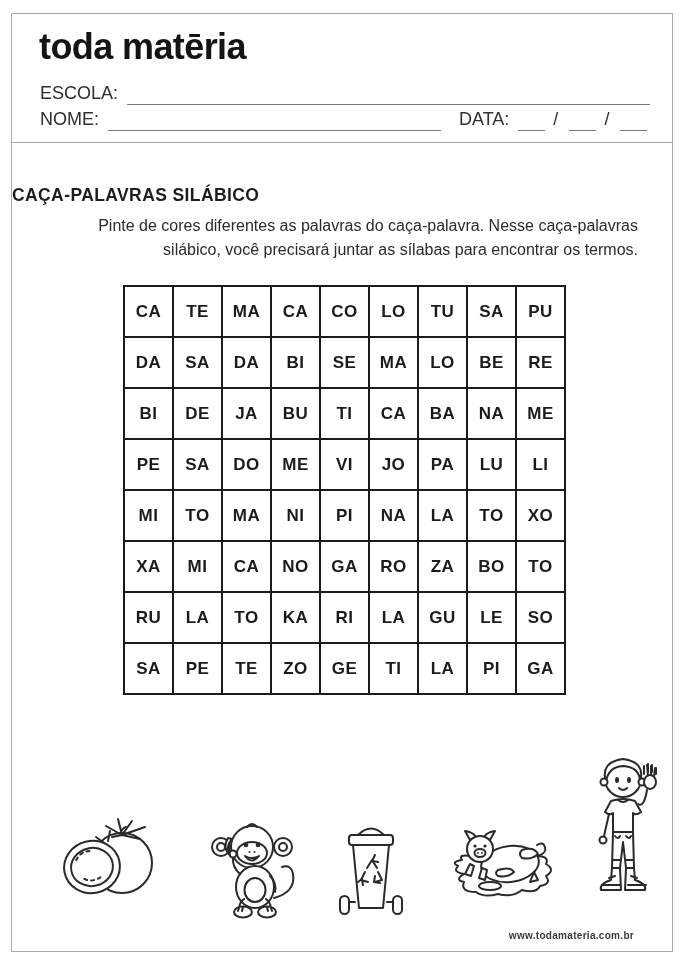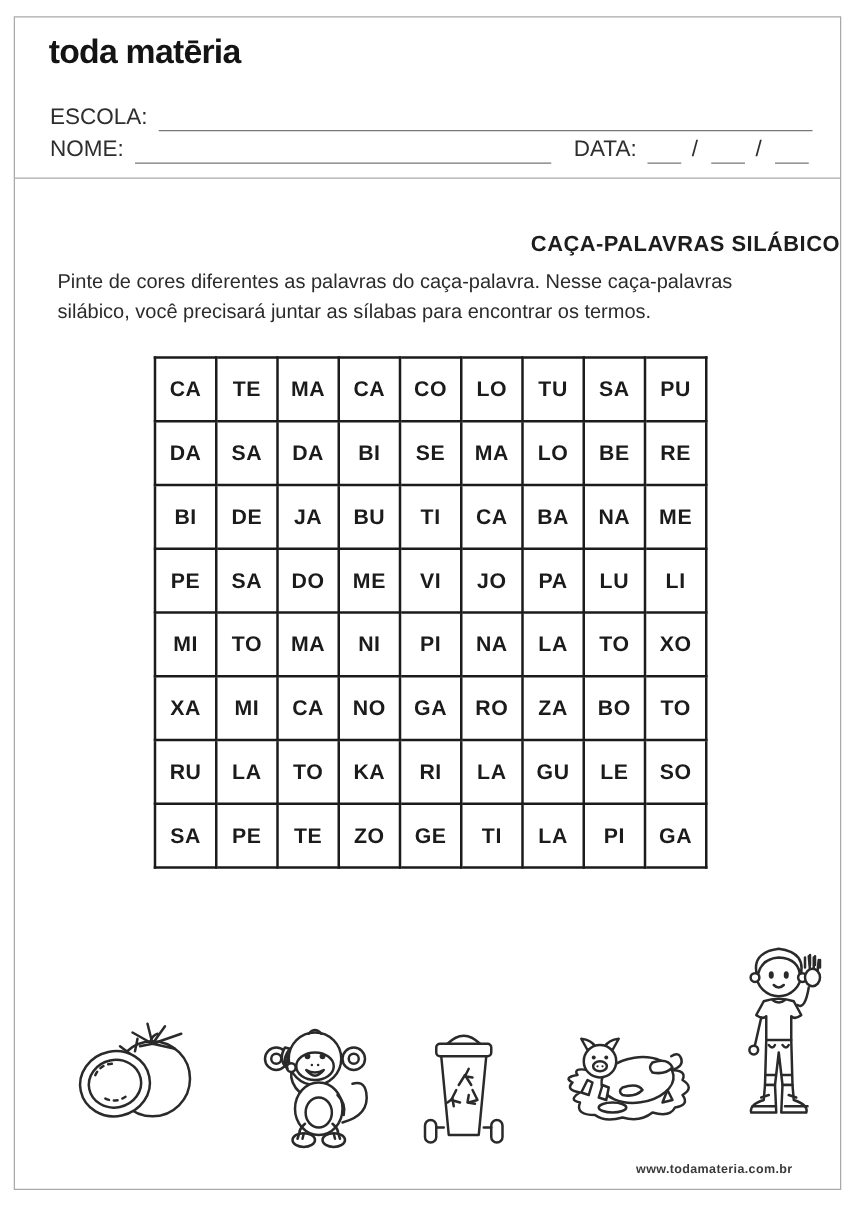--- a/index.html
+++ b/index.html
@@ -2,37 +2,37 @@
 <html><head>
 <meta charset="utf-8">
 <style>
   * { margin:0; padding:0; box-sizing:border-box; }
   body { background:#ffffff; font-family:"Liberation Sans", sans-serif; }
   .page { position:relative; width:685px; height:967px; background:#fff; overflow:hidden; }
   .frame { position:absolute; left:11px; top:13px; width:662px; height:939px;
            border:1px solid #a9a9a9; background:#fff; }
   .header-sec { position:absolute; left:0; top:0; width:100%; height:129px;
                 border-bottom:1px solid #a9a9a9; }
-  .logo { position:absolute; left:27px; top:12px; font-size:27px; font-weight:bold;
+  .logo { position:absolute; left:27px; top:12px; font-size:36px; font-weight:bold;
           color:#141414; letter-spacing:-0.6px; }
   .field-row { position:absolute; display:flex; align-items:flex-end;
                font-size:18px; color:#2e2e2e; }
   .escola-row { left:28px; top:69px; width:610px; }
   .nome-row   { left:28px; top:95px; width:610px; }
   .field-label { white-space:nowrap; padding-bottom:1px; }
   .fill-line { border-bottom:1.4px solid #777; height:16px; margin-left:9px; }
   .line-escola { flex:1; }
   .line-nome { width:333px; }
   .data-group { display:flex; align-items:flex-end; margin-left:18px; }
   .date-slot { width:27px; border-bottom:1.4px solid #777; height:16px; margin-left:9px; }
   .slash { padding:0 2px 1px 8px; color:#2e2e2e; }
-  .ws-title { position:absolute; left:0; top:171px; width:100%; text-align:right;
+  .ws-title { position:absolute; left:0; top:171px; width:100%; text-align:left;
               font-size:17.5px; font-weight:bold; letter-spacing:0.4px; color:#1d1d1d; }
   .ws-instructions { position:absolute; top:200px; left:50%; transform:translateX(-50%);
-                     width:592px; text-align:left; font-size:16px; line-height:24px;
+                     width:592px; text-align:right; font-size:16px; line-height:24px;
                      color:#2b2b2b; }
   .grid-wrap { position:absolute; left:111px; top:271px; }
   table.syl { border-collapse:collapse; }
   table.syl td { width:49px; height:51px; border:2px solid #1b1b1b; text-align:center;
                  vertical-align:middle; font-size:17px; font-weight:bold; color:#1b1b1b;
                  letter-spacing:0.5px; background:#fff; }
   .art { position:absolute; }
   .art svg { display:block; width:100%; height:100%; }
   .art path, .art circle, .art ellipse, .art rect, .art line {
       stroke:#2a2a2a; stroke-width:2; fill:none; stroke-linecap:round; stroke-linejoin:round; }

